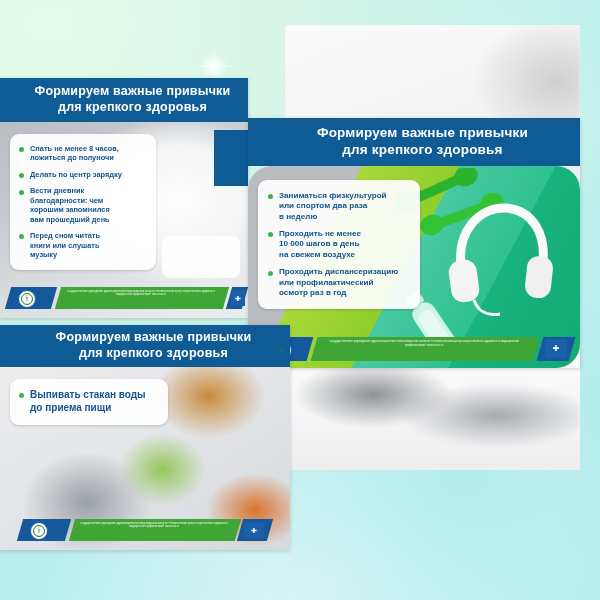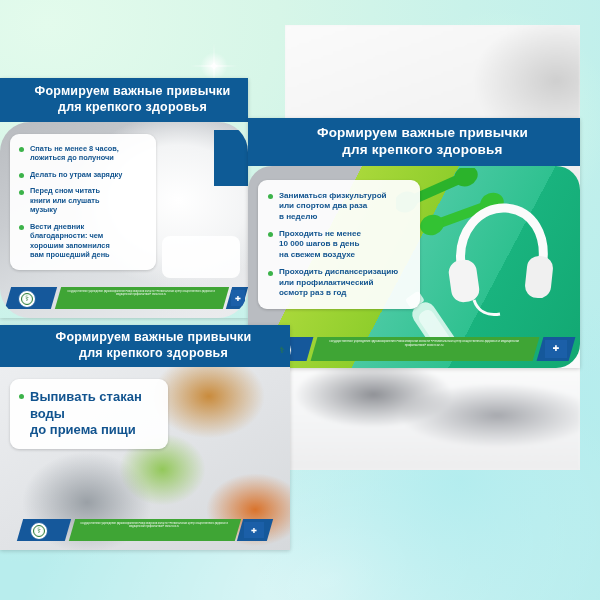--- a/index.html
+++ b/index.html
@@ -148,21 +148,21 @@
   }
   .rlogo{position:absolute;background:#1b5fa8;}
   .rlogo .cross{
     position:absolute;left:50%;top:52%;transform:translate(-50%,-50%);
     color:#ffffff;line-height:1;
   }
 
   
   #slide1{left:0px;top:78px;width:248px;height:240px;}
   #slide1 .title-bar{height:44px;font-size:12.5px;padding:0 10px;}
-  #slide1 .body{top:44px;border-radius:30px;}
+  #slide1 .body{top:44px;}
   #slide1 .photo{
     position:absolute;inset:0;
     background:
       radial-gradient(150px 120px at 72% 40%, #ffffff 0%, #f3f4f5 46%, rgba(243,244,245,0) 72%),
       radial-gradient(120px 90px at 96% 88%, #e9eaec 0%, rgba(233,234,236,0) 72%),
       linear-gradient(155deg,#b9bcc0 0%,#c9ccd0 34%,#dadde0 58%,#eceef0 100%);
     filter:blur(.6px);
   }
   #slide1 .blue-block{position:absolute;right:0;top:8px;width:34px;height:56px;background:#0e5b96;}
   #slide1 .callout{left:10px;top:12px;width:128px;padding:10px 9px;}
@@ -194,21 +194,21 @@
     position:absolute;inset:0;
     background:
       radial-gradient(80px 60px at 72% 16%, #c98b3c 0%, rgba(201,139,60,0) 70%),
       radial-gradient(70px 52px at 88% 78%, #d9732c 0%, rgba(217,115,44,0) 70%),
       radial-gradient(60px 50px at 56% 56%, #93c85a 0%, rgba(147,200,90,0) 72%),
       radial-gradient(90px 70px at 30% 74%, #9aa0a6 0%, rgba(154,160,166,0) 72%),
       linear-gradient(150deg,#eceef0 0%,#e2e4e7 48%,#d6d9dc 100%);
     filter:blur(.5px);
   }
   #slide3 .callout{left:10px;top:12px;width:140px;padding:10px 9px;}
-  #slide3 .callout li{font-size:13px;}
+  #slide3 .callout li{font-size:10px;}
   #slide3 .footer{height:28px;top:auto;bottom:6px;}
 
   .slide-title-l2{display:block;margin-left:17px;}
 </style>
 </head>
 <body>
 
 <div class="stage">
 
   <div class="bg">
@@ -230,23 +230,23 @@
 
   <div class="slide" id="slide1">
     <div class="body">
       <div class="photo"></div>
       <div class="blue-block"></div>
       <div class="callout2"></div>
 
       <div class="callout">
         <ul>
           <li>Спать не менее 8 часов,<br>ложиться до полуночи</li>
-          <li>Делать по утрам зарядку</li>
+          <li>Делать по центр зарядку</li>
+          <li>Вести дневник<br>благодарности: чем<br>хорошим запомнился<br>вам прошедший день</li>
           <li>Перед сном читать<br>книги или слушать<br>музыку</li>
-          <li>Вести дневник<br>благодарности: чем<br>хорошим запомнился<br>вам прошедший день</li>
         </ul>
       </div>
 
       <div class="footer">
         <div class="blue-l" style="left:8px;top:3px;width:46px;height:22px;"></div>
         <div class="green" style="left:58px;top:3px;width:168px;height:22px;"></div>
         <div class="blue-r" style="left:229px;top:3px;width:16px;height:22px;"></div>
         <div class="seal" style="left:18px;top:6px;width:16px;height:16px;">
           <span class="glyph" style="font-size:8px;">⚕</span>
         </div>

